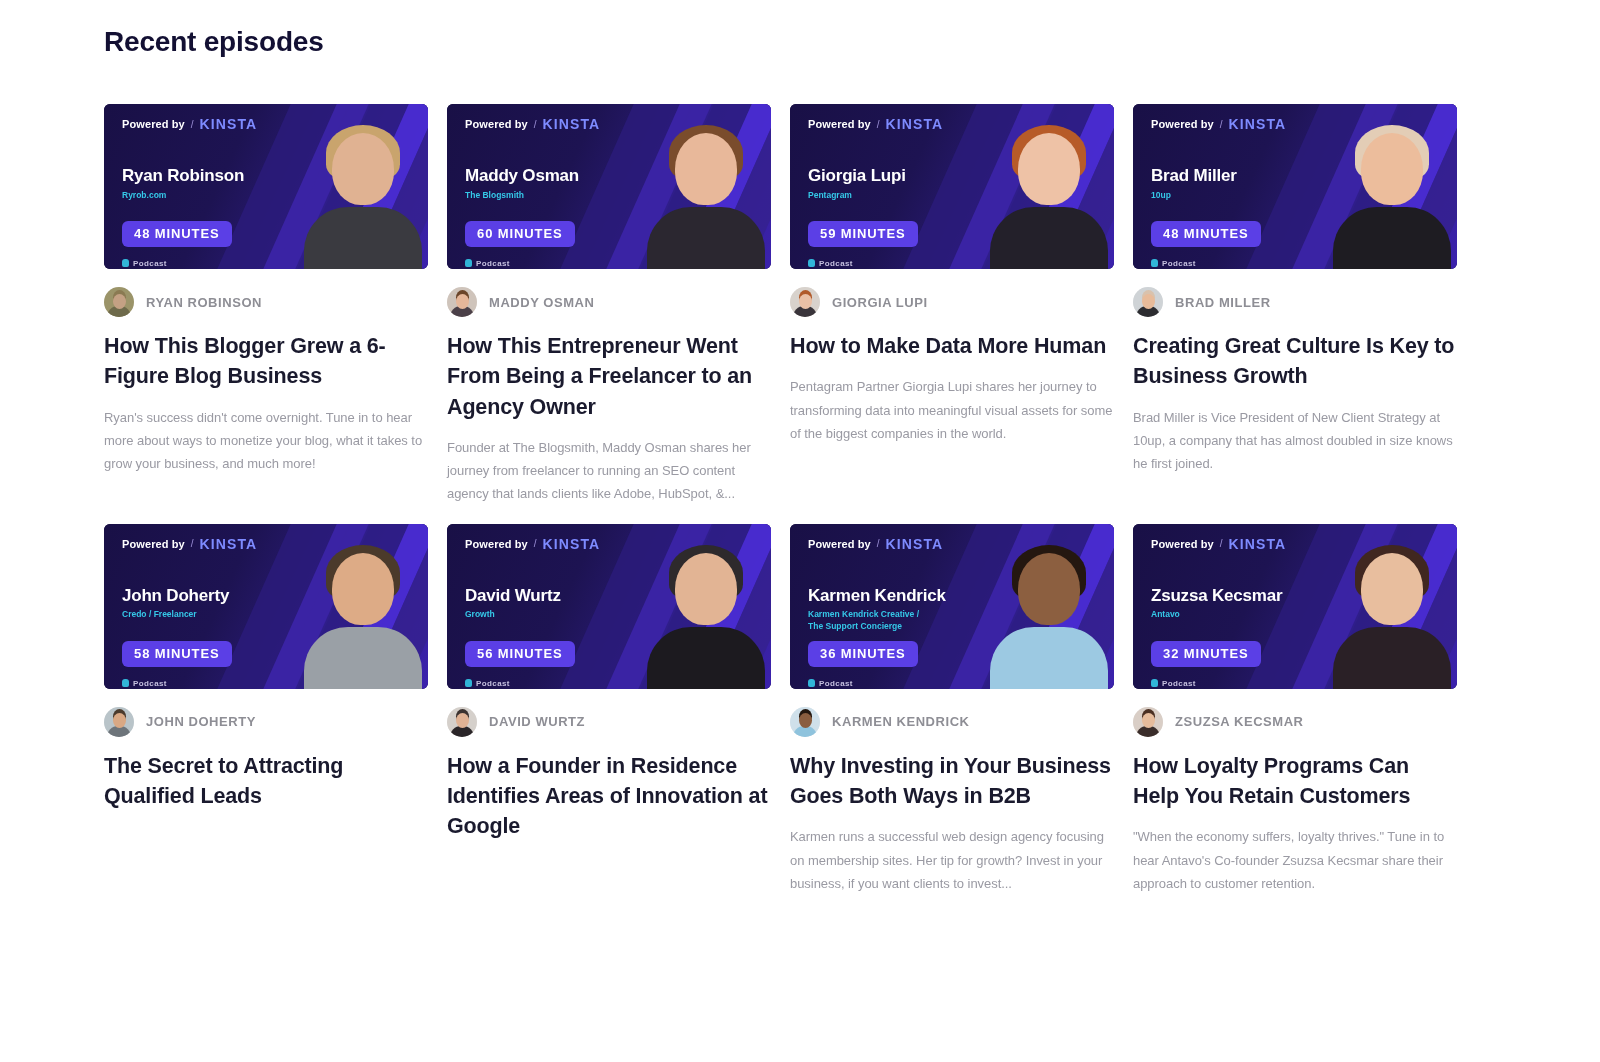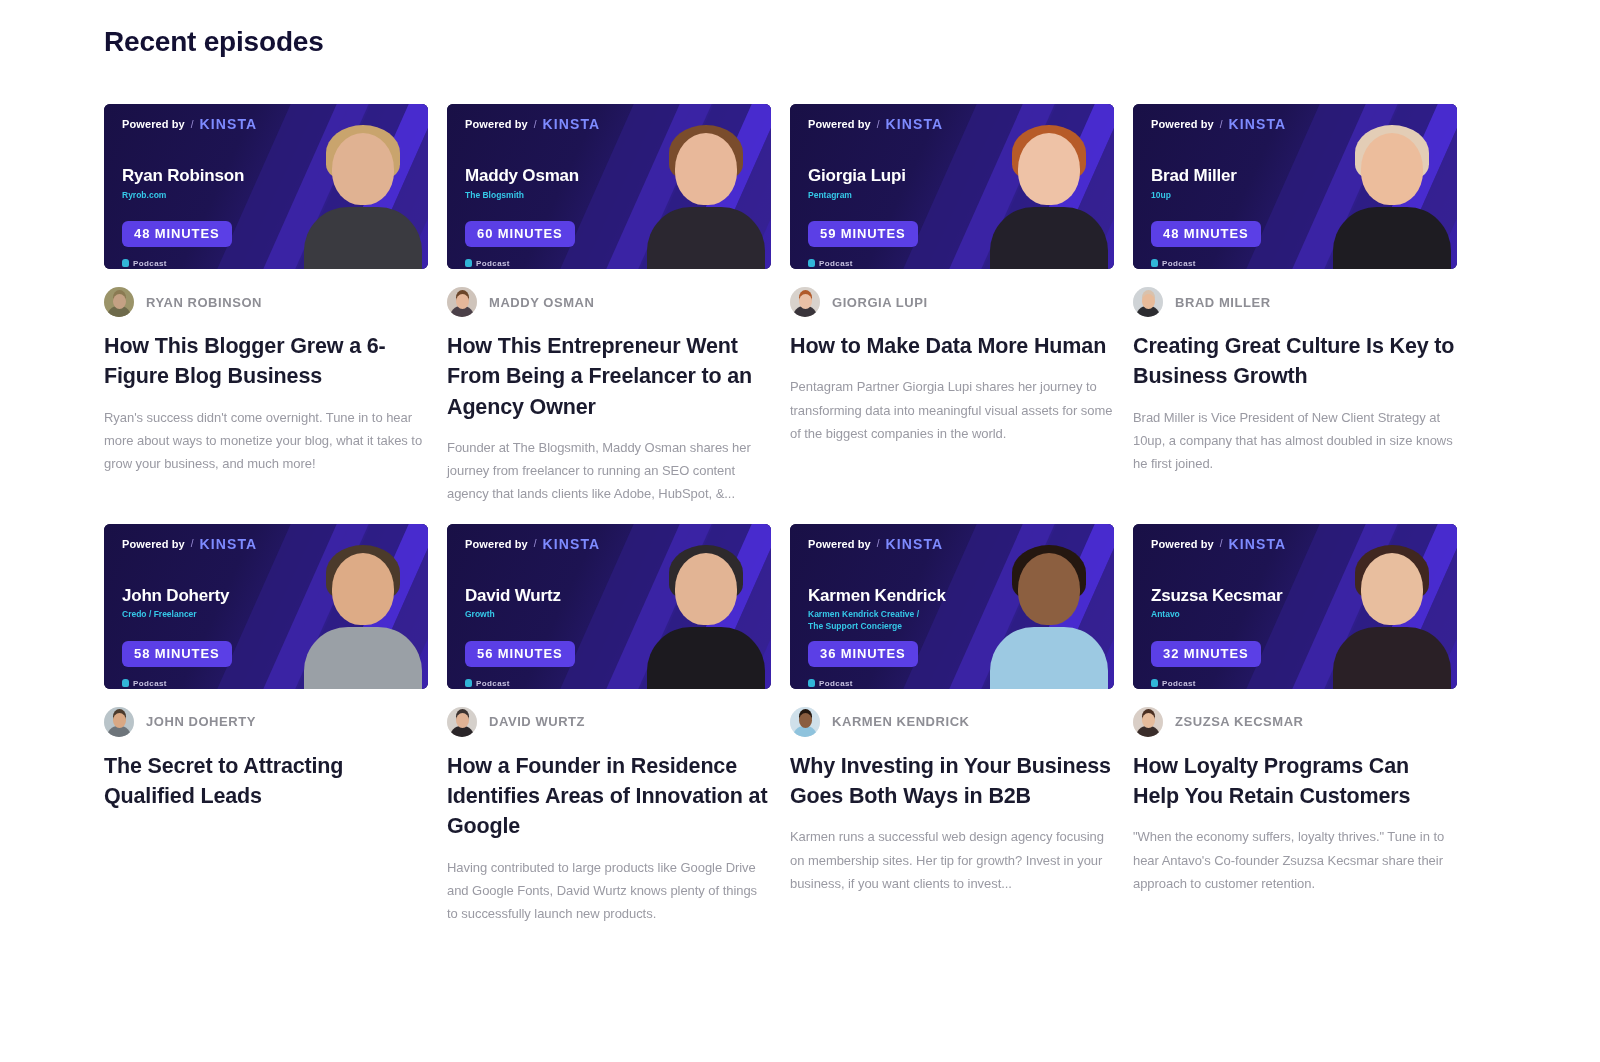--- a/index.html
+++ b/index.html
@@ -549,21 +549,20 @@
       <div class="avatar" style="box-shadow: rgba(0, 0, 0, 0.06) 0px 0px 0px 1px inset;">
         <div class="av-bg" style="background: rgb(213, 208, 203);"></div>
         <div class="av-body" style="background: rgb(42, 37, 40);"></div>
         <div class="av-head" style="background: rgb(224, 178, 148); box-shadow: rgb(59, 50, 48) 0px -4px 0px 0px;"></div>
       </div>
       <span class="author-name">DAVID WURTZ</span>
     </div>
 
     <div class="episode-title">How a Founder in Residence Identifies Areas of Innovation at Google</div>
 
-    <div class="episode-desc">Having contributed to large products like Google Drive and Google Fonts, David Wurtz knows plenty of things to successfully launch new products.</div>
 
   </div>
 
   <div class="episode-card">
 
     <div class="thumb">
       <div class="thumb-bg"></div>
 
       <div class="chev c1"></div>
       <div class="chev c2"></div>

